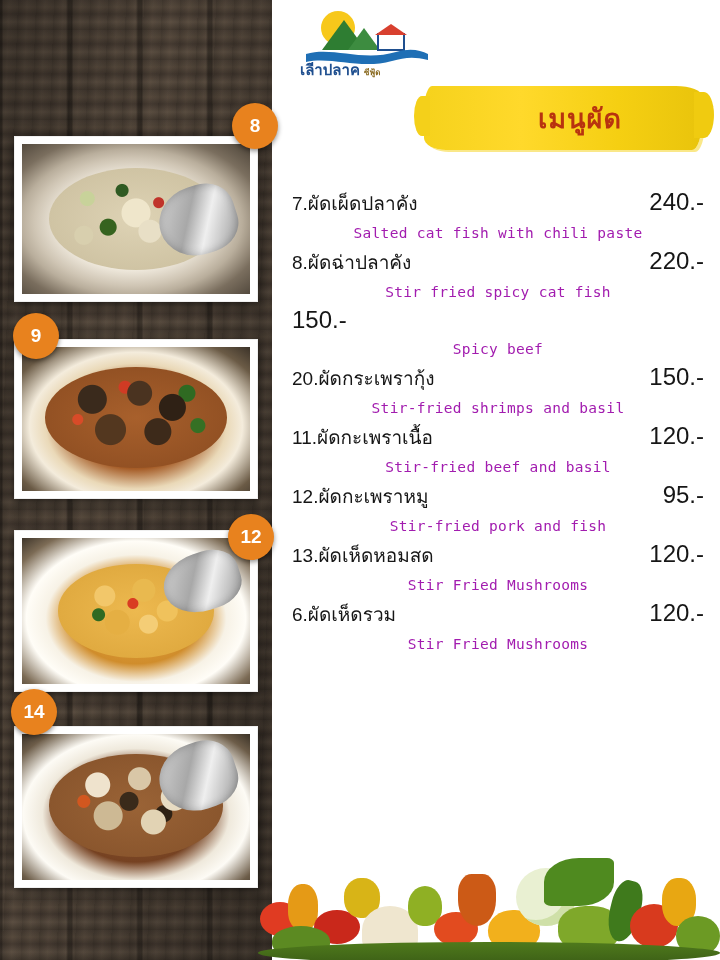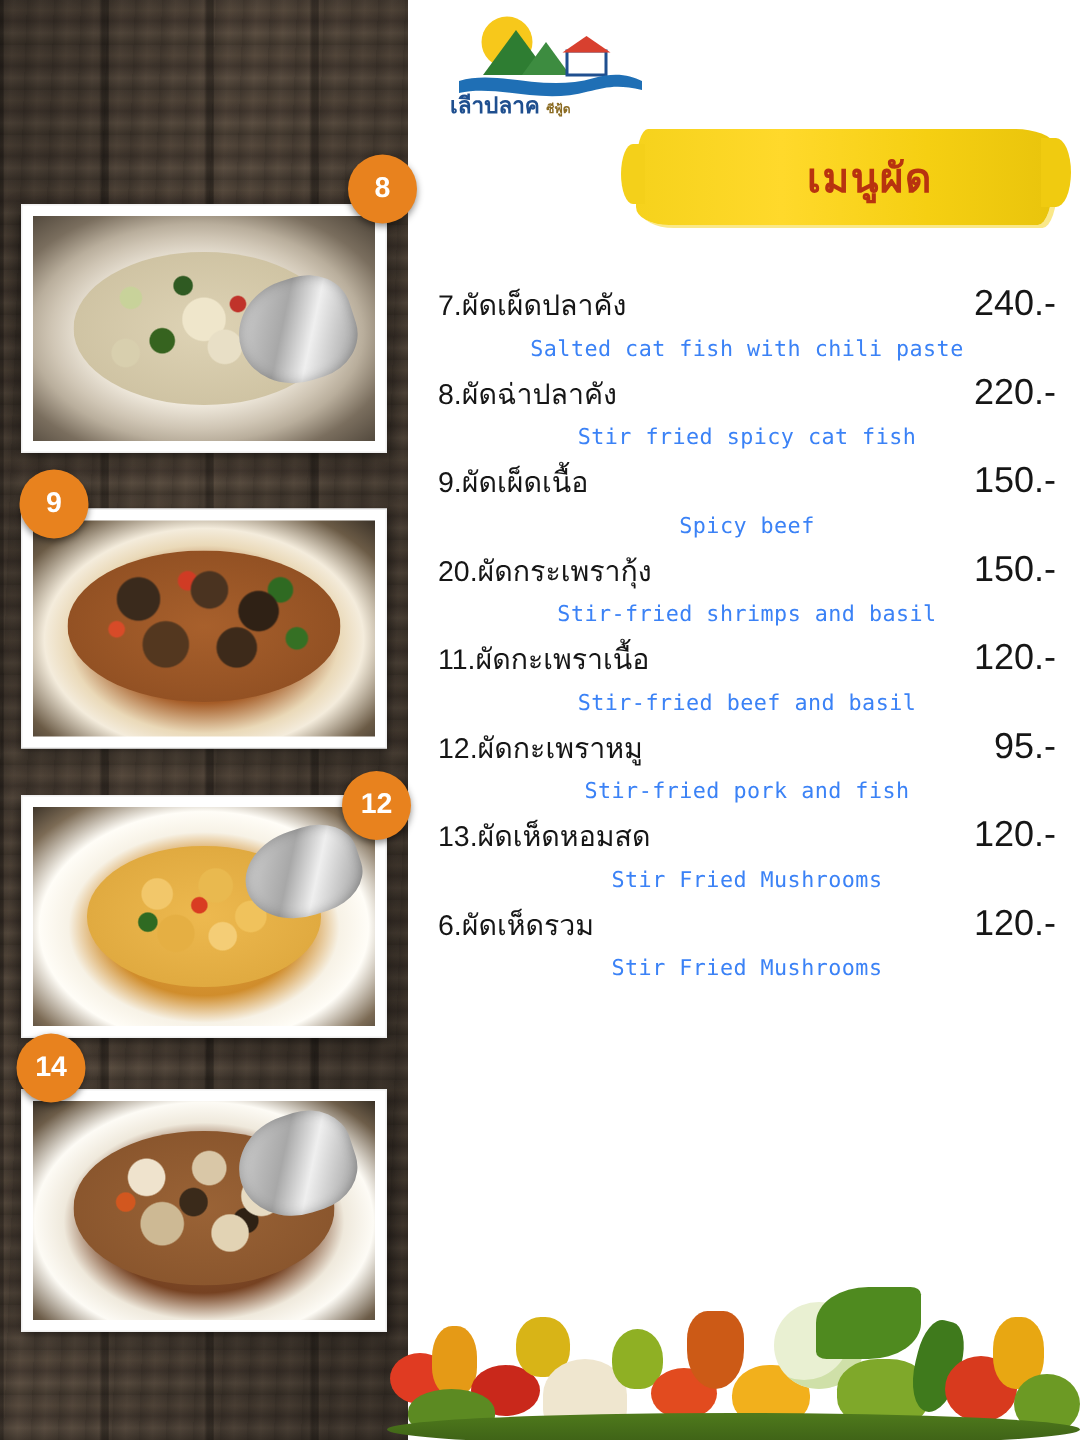--- a/index.html
+++ b/index.html
@@ -228,21 +228,21 @@
     align-items: baseline;
     font-size: 19px;
     color: #161616;
     margin-top: 6px;
   }
   .menu-row .name { letter-spacing: 0px; }
   .menu-row .price { font-size: 24px; white-space: nowrap; }
   .menu-desc {
     font-family: "DejaVu Sans Mono", "Liberation Mono", monospace;
     font-size: 14.5px;
-    color: #3b82f6;
+    color: #a21caf;
     margin-top: 7px;
     letter-spacing: 0.3px;
   }
 
   
   .veggies {
     position: absolute;
     left: 258px; bottom: 0;
     width: 462px; height: 110px;
     overflow: hidden;
@@ -311,21 +311,20 @@
       </div>
       <div class="menu-desc">Salted cat fish with chili paste</div>
 
       <div class="menu-row">
         <span class="name">8.ผัดฉ่าปลาคัง</span>
         <span class="price">220.-</span>
       </div>
       <div class="menu-desc">Stir fried spicy cat fish</div>
 
       <div class="menu-row">
-        <span class="name">9.ผัดเผ็ดเนื้อ</span>
         <span class="price">150.-</span>
       </div>
       <div class="menu-desc">Spicy beef</div>
 
       <div class="menu-row">
         <span class="name">20.ผัดกระเพรากุ้ง</span>
         <span class="price">150.-</span>
       </div>
       <div class="menu-desc">Stir-fried shrimps and basil</div>
 

